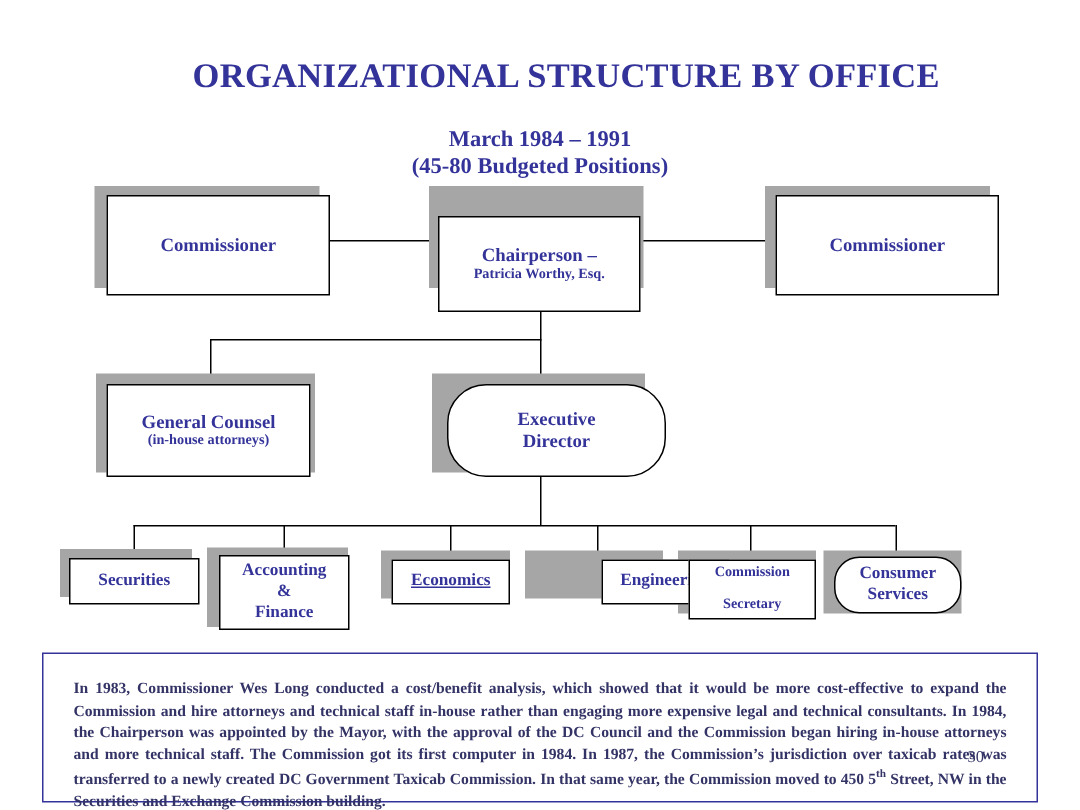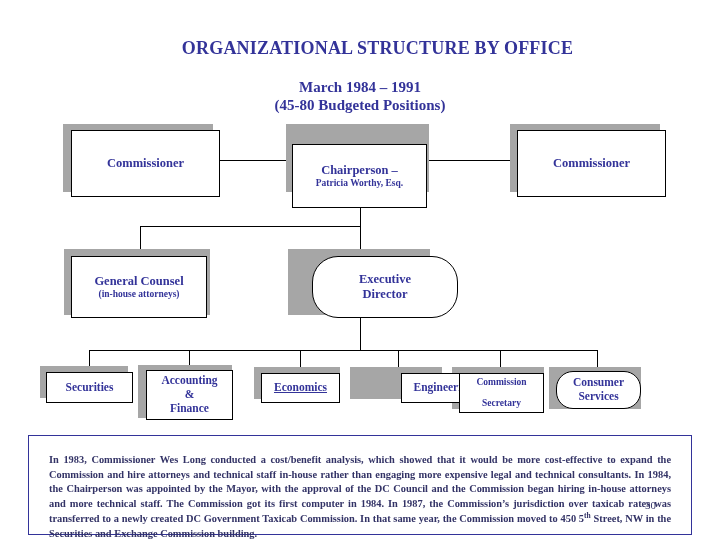--- a/index.html
+++ b/index.html
@@ -11,21 +11,21 @@
     overflow:hidden;
   }
   .slide{position:absolute;inset:0;}
 
   
   #title-block{
     position:absolute;left:0;top:38px;width:720px;text-align:center;
     color:#333399;
   }
   #main-title{
-    font-size:18px;font-weight:bold;letter-spacing:.2px;line-height:1.12;
+    font-size:23px;font-weight:bold;letter-spacing:.2px;line-height:1.12;
     margin:0;
     padding-left:35px;
   }
   #subtitle-1,#subtitle-2{
     font-size:15px;font-weight:bold;line-height:1.22;margin:0;
   }
   #subtitle-1{margin-top:20px;}
 
   
   #org-chart{position:absolute;left:0;top:0;width:720px;height:440px;}
@@ -130,21 +130,21 @@
       <span class="l1">Commissioner</span>
     </div>
 
     <div class="shadow" style="left:64px;top:249px;width:146px;height:66px;"></div>
     <div class="node" style="left:71px;top:256px;width:136px;height:62px;">
       <span class="l1">General Counsel</span>
       <span class="l2">(in-house attorneys)</span>
     </div>
 
     <div class="shadow" style="left:288px;top:249px;width:142px;height:66px;"></div>
-    <div class="node" style="left:312px;top:256px;width:146px;height:62px;border-radius:26px;">
+    <div class="node" style="left:298px;top:256px;width:146px;height:62px;border-radius:26px;">
       <span class="l1">Executive</span>
       <span class="l1">Director</span>
     </div>
 
     <div class="shadow" style="left:40px;top:366px;width:88px;height:32px;"></div>
     <div class="node small" style="left:46px;top:372px;width:87px;height:31px;">
       <span class="l1">Securities</span>
     </div>
 
     <div class="shadow" style="left:138px;top:365px;width:94px;height:53px;"></div>

